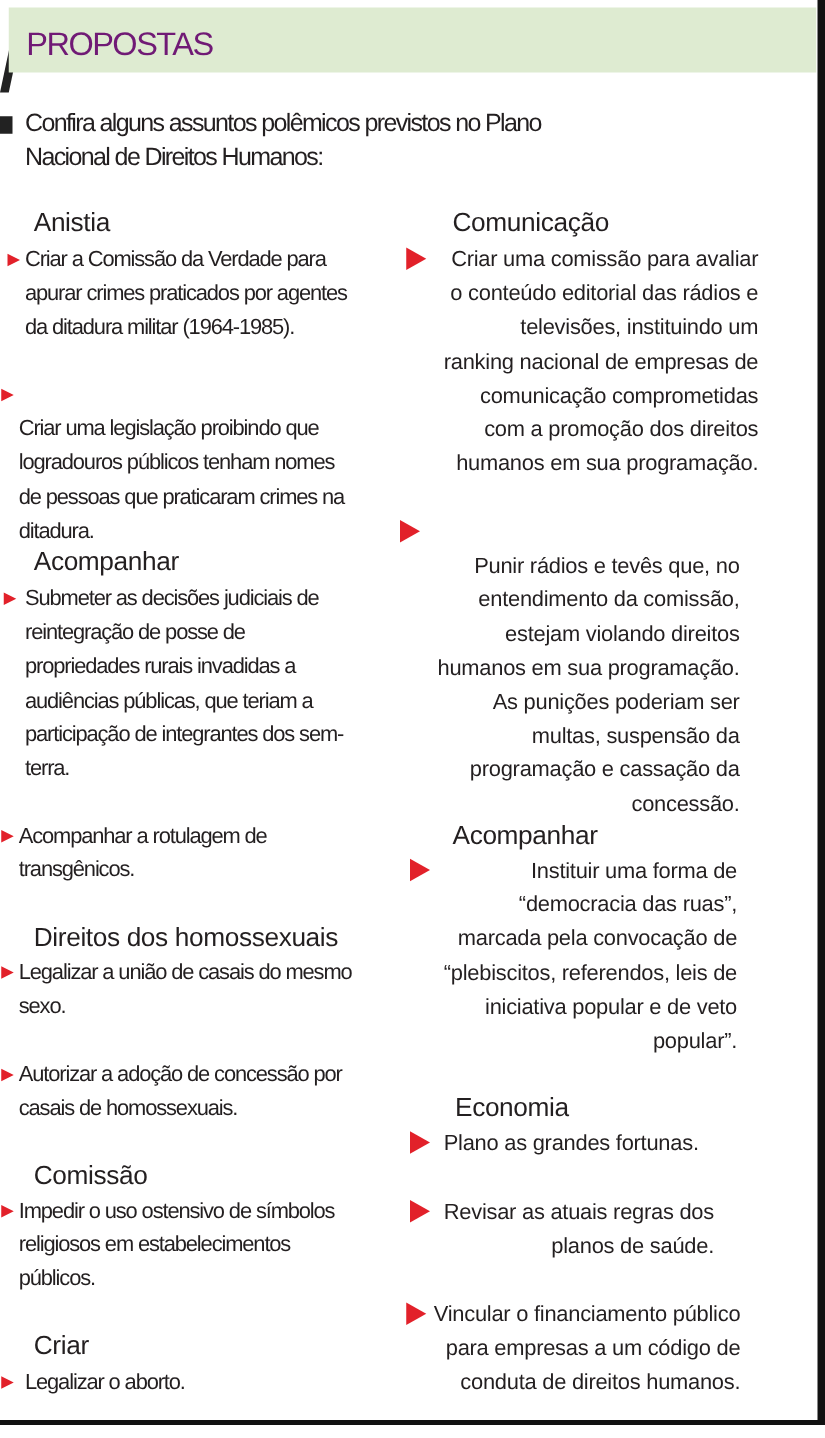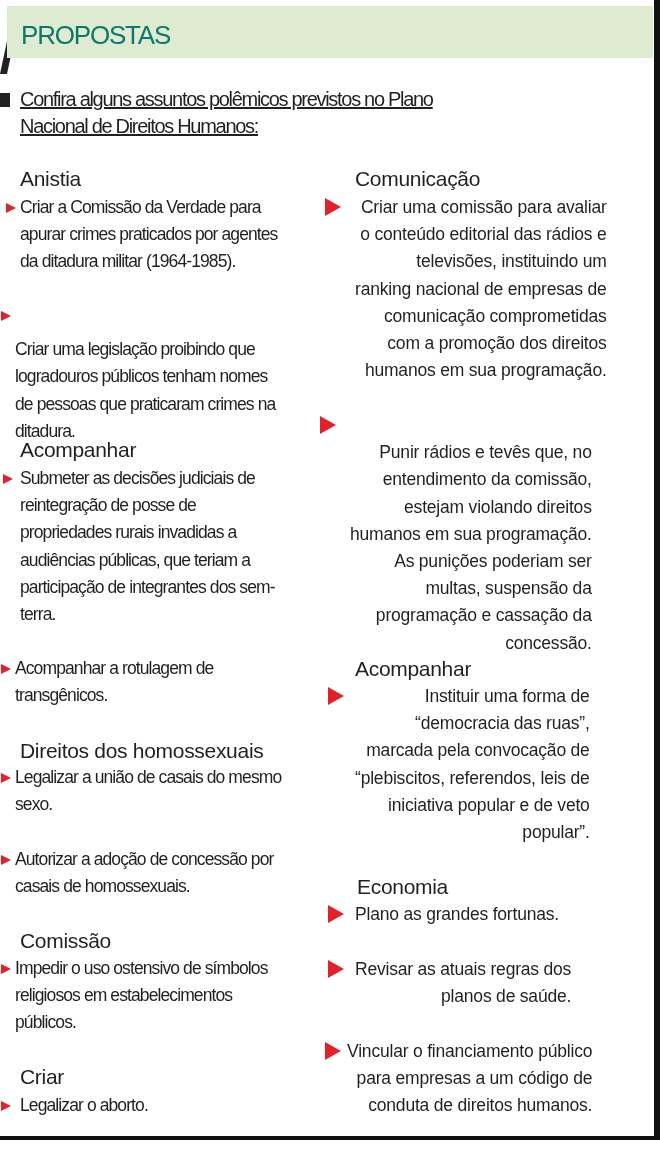--- a/index.html
+++ b/index.html
@@ -12,31 +12,31 @@
     .right-border { position: absolute; left: 654px; top: 0; width: 6px; height: 1140px; background: #111; }
     .bottom-border { position: absolute; left: 0; top: 1136px; width: 660px; height: 4px; background: #111; }
     .left-mark-top { position: absolute; left: 0; top: 32px; width: 7px; height: 42px; background: #222;
       transform: skewX(-12deg); transform-origin: bottom left; }
     .left-mark-bot { position: absolute; left: 0; top: 93px; width: 10px; height: 14px; background: #222; }
     .header-bar {
       position: absolute; left: 7px; top: 6px; width: 646px; height: 52px;
       background: #deebd1;
     }
     .header-title {
-      position: absolute; left: 14px; top: 14px; font-size: 26px; letter-spacing: -1.2px; color: #0f766e;
+      position: absolute; left: 14px; top: 14px; font-size: 26px; letter-spacing: -1.2px; color: #701a75;
     }
     .intro {
       position: absolute; left: 20px; top: 86px; width: 560px;
-      font-size: 20px; line-height: 27px; letter-spacing: -1.3px; text-decoration: underline;
+      font-size: 20px; line-height: 27px; letter-spacing: -1.3px;
     }
     .col { position: absolute; top: 0; }
     .col-left { left: 0; width: 325px; }
     .col-right { left: 325px; width: 330px; }
     .section { position: absolute; }
-    .section-title { font-size: 21px; line-height: 26px; letter-spacing: -0.3px; white-space: nowrap; }
+    .section-title { font-size: 21px; line-height: 26px; letter-spacing: -0.3px; white-space: nowrap; margin-left: 7px; }
     .item { position: absolute; font-size: 17.5px; line-height: 27.2px; letter-spacing: -0.9px; white-space: pre-line; }
     .item.wide { letter-spacing: -0.2px; text-align: right; }
     .bullet {
       position: absolute; width: 0; height: 0;
       border-top: 7px solid transparent; border-bottom: 7px solid transparent;
       border-left: 13px solid #e2212a;
     }
     .bullet.small { border-top-width: 5px; border-bottom-width: 5px; border-left-width: 10px; }
     .bullet.big { border-top-width: 9px; border-bottom-width: 9px; border-left-width: 16px; }
   </style>
@@ -55,21 +55,21 @@
 <div class="intro" style="white-space:pre-line">Confira alguns assuntos polêmicos previstos no Plano
 Nacional de Direitos Humanos:</div>
 
 <div class="col col-left">
   <div class="section-title section" style="left:20px;top:166px">Anistia</div>
   <div class="bullet small" style="left:6px;top:203px"></div>
   <div class="item" style="left:20px;top:194px">Criar a Comissão da Verdade para
 apurar crimes praticados por agentes
 da ditadura militar (1964-1985).</div>
   <div class="bullet small" style="left:1px;top:311px"></div>
-  <div class="item" style="left:15px;top:309px;width:320px">
+  <div class="item" style="left:15px;top:302px;width:320px">
     <span>Criar uma legislação proibindo que
 logradouros públicos tenham nomes
 de pessoas que praticaram crimes na
 ditadura.</span>
   </div>
 
   <div class="section-title section" style="left:20px;top:437px">Acompanhar</div>
   <div class="bullet small" style="left:3px;top:474px"></div>
   <div class="item" style="left:20px;top:465px">Submeter as decisões judiciais de
 reintegração de posse de

